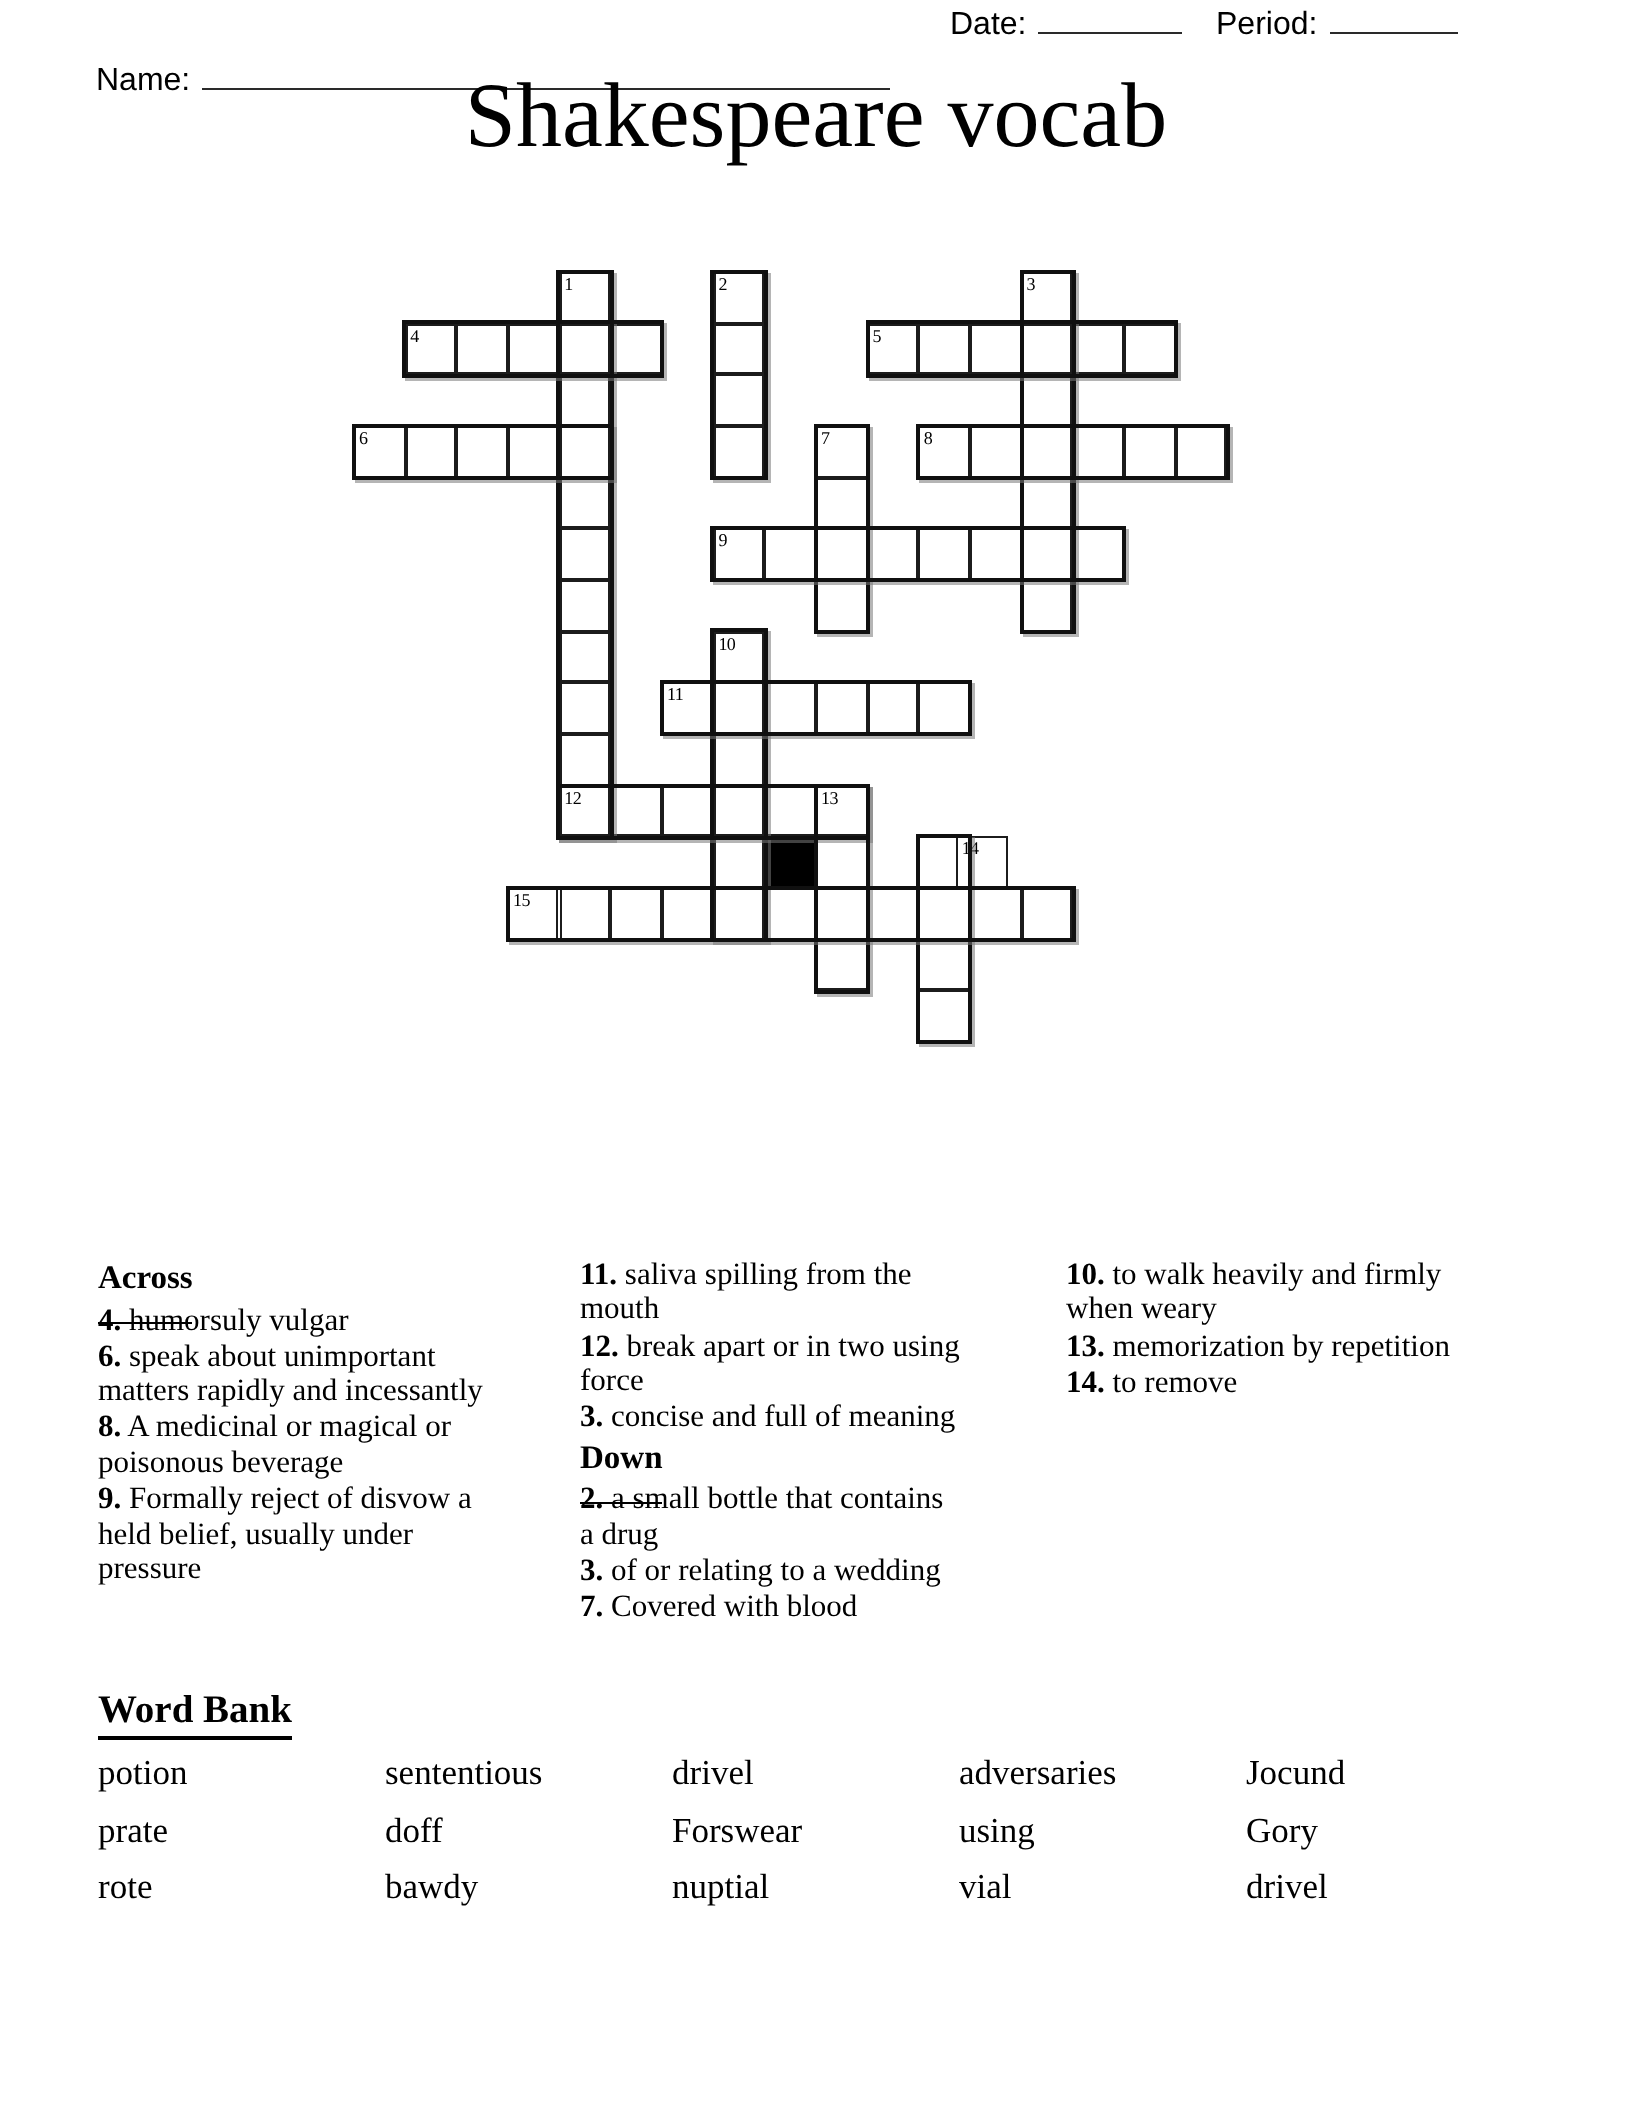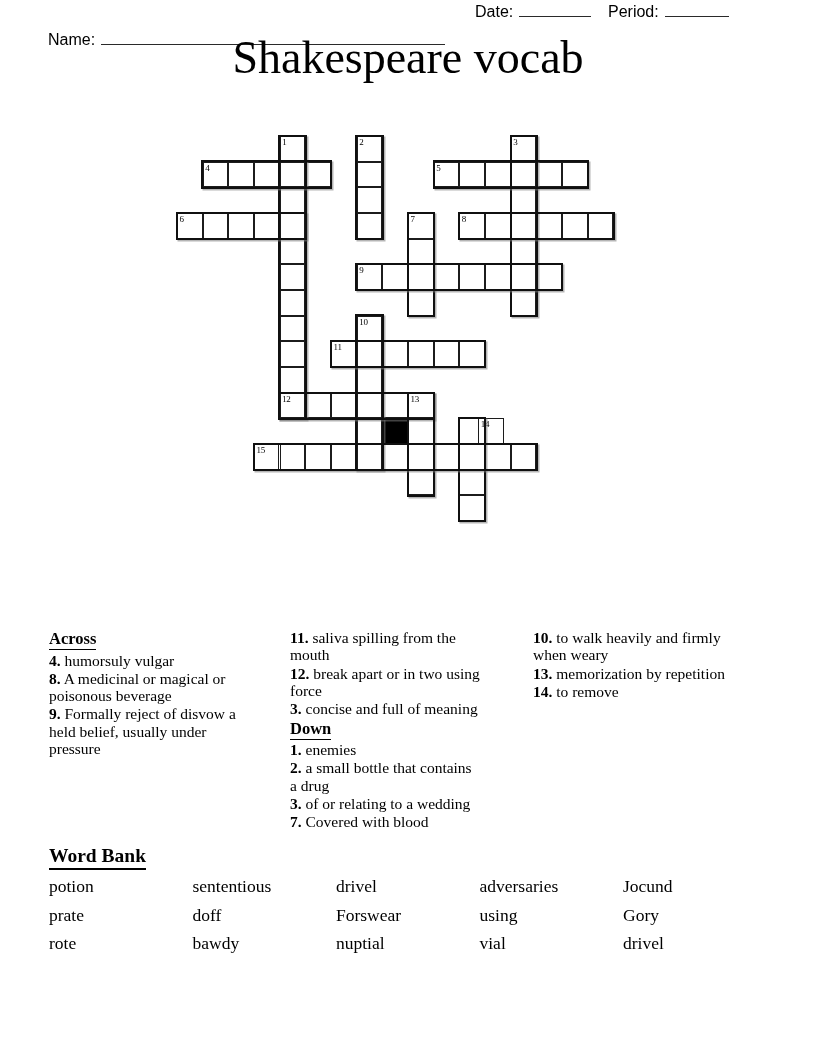--- a/index.html
+++ b/index.html
@@ -19,21 +19,21 @@
   .cellnum{position:absolute;left:1.5px;top:0px;font-size:9px;line-height:10px;
            font-family:"Liberation Serif",serif;z-index:4;letter-spacing:-0.3px;}
   .wout{position:absolute;box-sizing:border-box;border:2.2px solid #101010;z-index:3;
         pointer-events:none;box-shadow:1.5px 1.5px 0 rgba(120,120,120,0.55);}
   
   .cluecol{position:absolute;top:629px;font-size:15.5px;line-height:17.45px;}
   .clue{margin:0 0 0.8px 0;}
   .clue .ct{white-space:pre-line;}
   .cnum{font-weight:bold;}
   .clue-h{height:20px;line-height:20px;margin:0 0 2.5px 0;font-size:16.5px;font-weight:bold;}
-  .clue-h span{display:inline-block;border-bottom:1.8px solid #000;padding-bottom:0px;}
+  .clue-h span{display:inline-block;border-bottom:1.8px solid #000;padding-bottom:12px;}
   
   .wb-heading{position:absolute;left:49px;top:845px;font-size:19.5px;font-weight:bold;}
   .wb-heading span{display:inline-block;border-bottom:2.2px solid #000;padding-bottom:1px;}
   #wb-grid{position:absolute;left:49px;top:872px;display:grid;
            grid-template-columns:repeat(5,143.5px);grid-auto-rows:28.6px;
            font-size:17.5px;line-height:28.6px;}
 </style>
 </head>
 <body>
 
@@ -176,34 +176,35 @@
       <div class="wout" style="left: 152.82px; top: 204.16px; width: 156.42px; height: 28.07px;"></div>
       <div class="wout" style="left: 101.48px; top: 255.5px; width: 156.42px; height: 28.07px;"></div>
       <div class="wout" style="left: 229.83px; top: 255.5px; width: 28.07px; height: 105.08px;"></div>
       <div class="wout" style="left: 281.17px; top: 281.17px; width: 28.07px; height: 105.08px;"></div>
       <div class="wout" style="left: 75.81px; top: 306.84px; width: 284.77px; height: 28.07px;"></div>
     </div>
 
   <div id="cluecol0" class="cluecol" style="left:49px;width:237px;">
       <div class="clue-h"><span>Across</span></div>
       <p class="clue"><b class="cnum">4.</b><span class="ct"> humorsuly vulgar</span></p>
+      <p class="clue"><b class="cnum">6.</b><span class="ct"> speak about unimportant
+matters rapidly and incessantly</span></p>
       <p class="clue"><b class="cnum">8.</b><span class="ct"> A medicinal or magical or
 poisonous beverage</span></p>
       <p class="clue"><b class="cnum">9.</b><span class="ct"> Formally reject of disvow a
 held belief, usually under
 pressure</span></p>
     </div>
   <div id="cluecol1" class="cluecol" style="left:290px;width:226px;">
       <p class="clue"><b class="cnum">11.</b><span class="ct"> saliva spilling from the
 mouth</span></p>
       <p class="clue"><b class="cnum">12.</b><span class="ct"> break apart or in two using
 force</span></p>
       <p class="clue"><b class="cnum">3.</b><span class="ct"> concise and full of meaning</span></p>
       <div class="clue-h"><span>Down</span></div>
-      <p class="clue"><b class="cnum">1.</b><span class="ct"> enemies</span></p>
       <p class="clue"><b class="cnum">2.</b><span class="ct"> a small bottle that contains
 a drug</span></p>
       <p class="clue"><b class="cnum">3.</b><span class="ct"> of or relating to a wedding</span></p>
       <p class="clue"><b class="cnum">7.</b><span class="ct"> Covered with blood</span></p>
     </div>
   <div id="cluecol2" class="cluecol" style="left:533px;width:240px;">
       <p class="clue"><b class="cnum">10.</b><span class="ct"> to walk heavily and firmly
 when weary</span></p>
       <p class="clue"><b class="cnum">13.</b><span class="ct"> memorization by repetition</span></p>
       <p class="clue"><b class="cnum">14.</b><span class="ct"> to remove</span></p>

